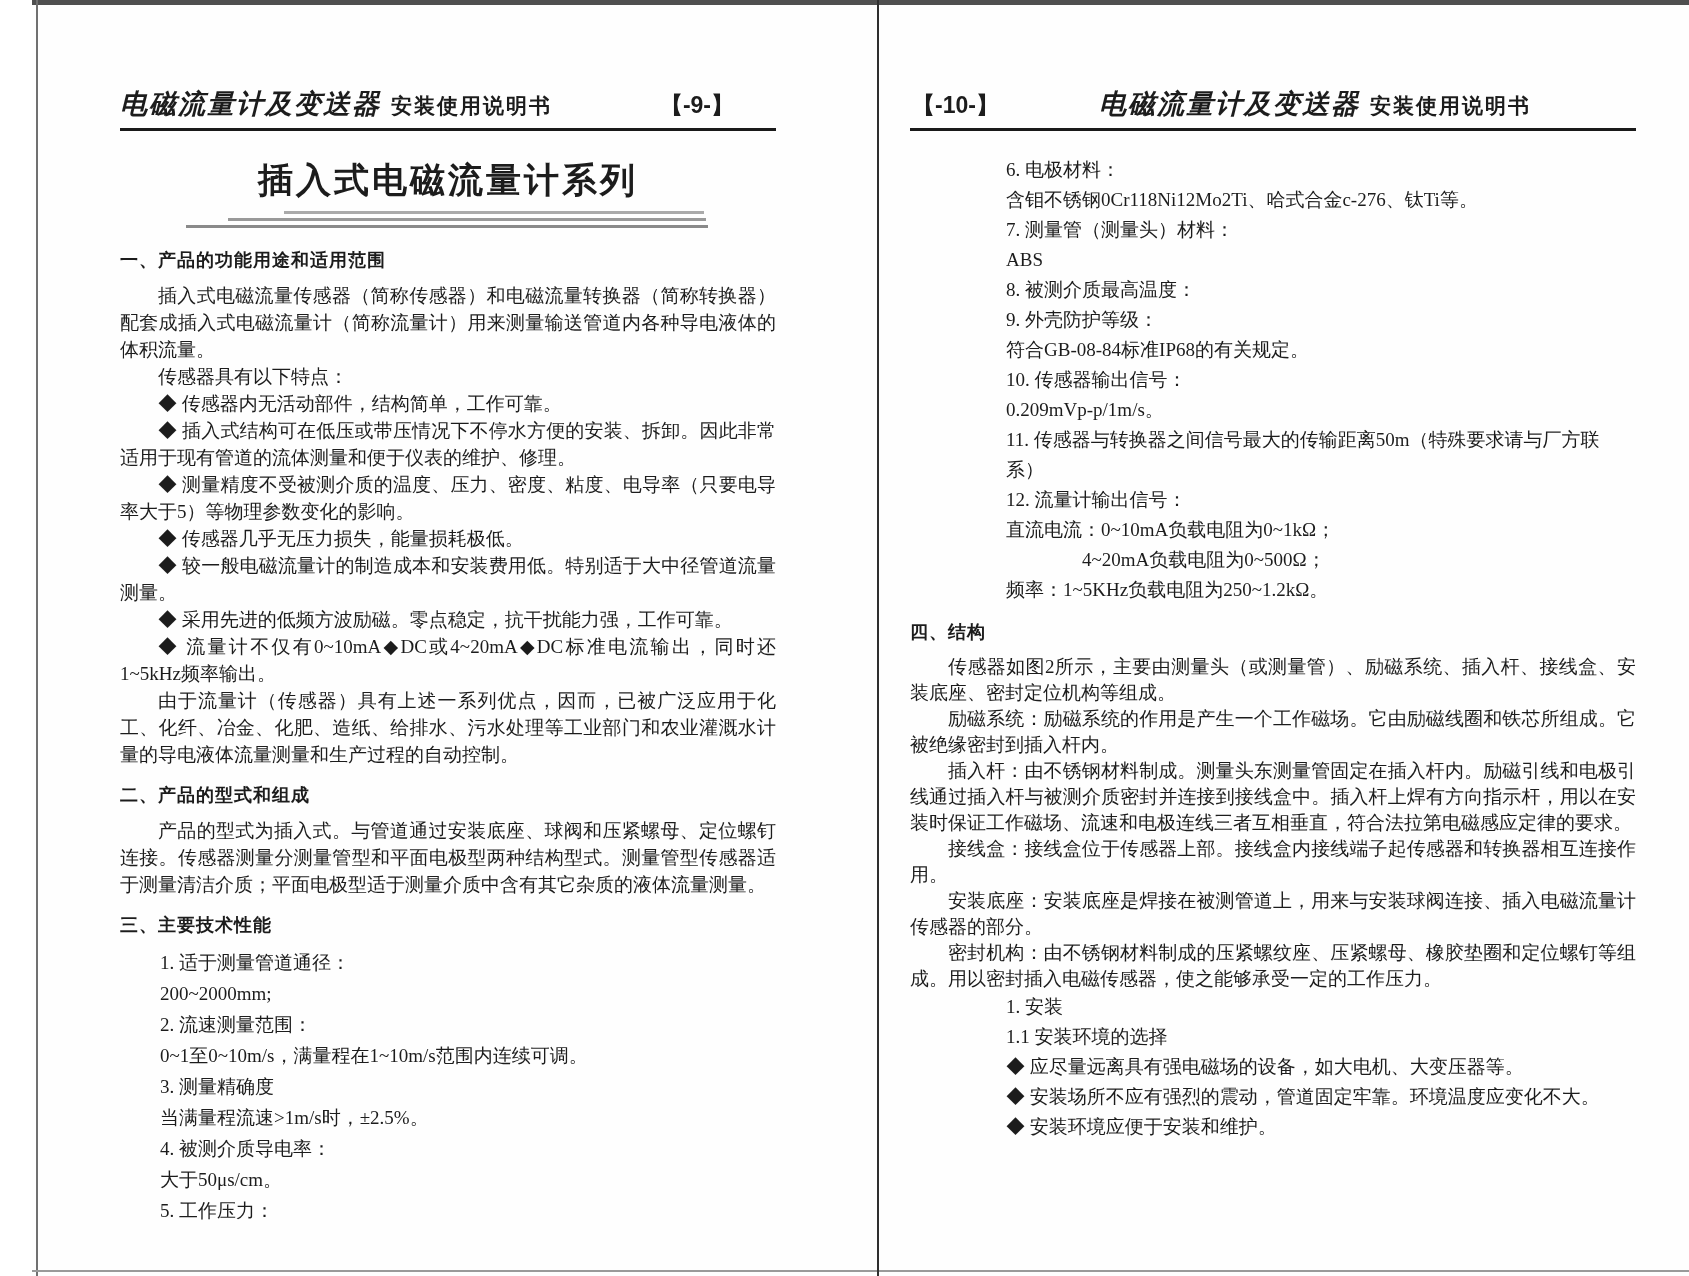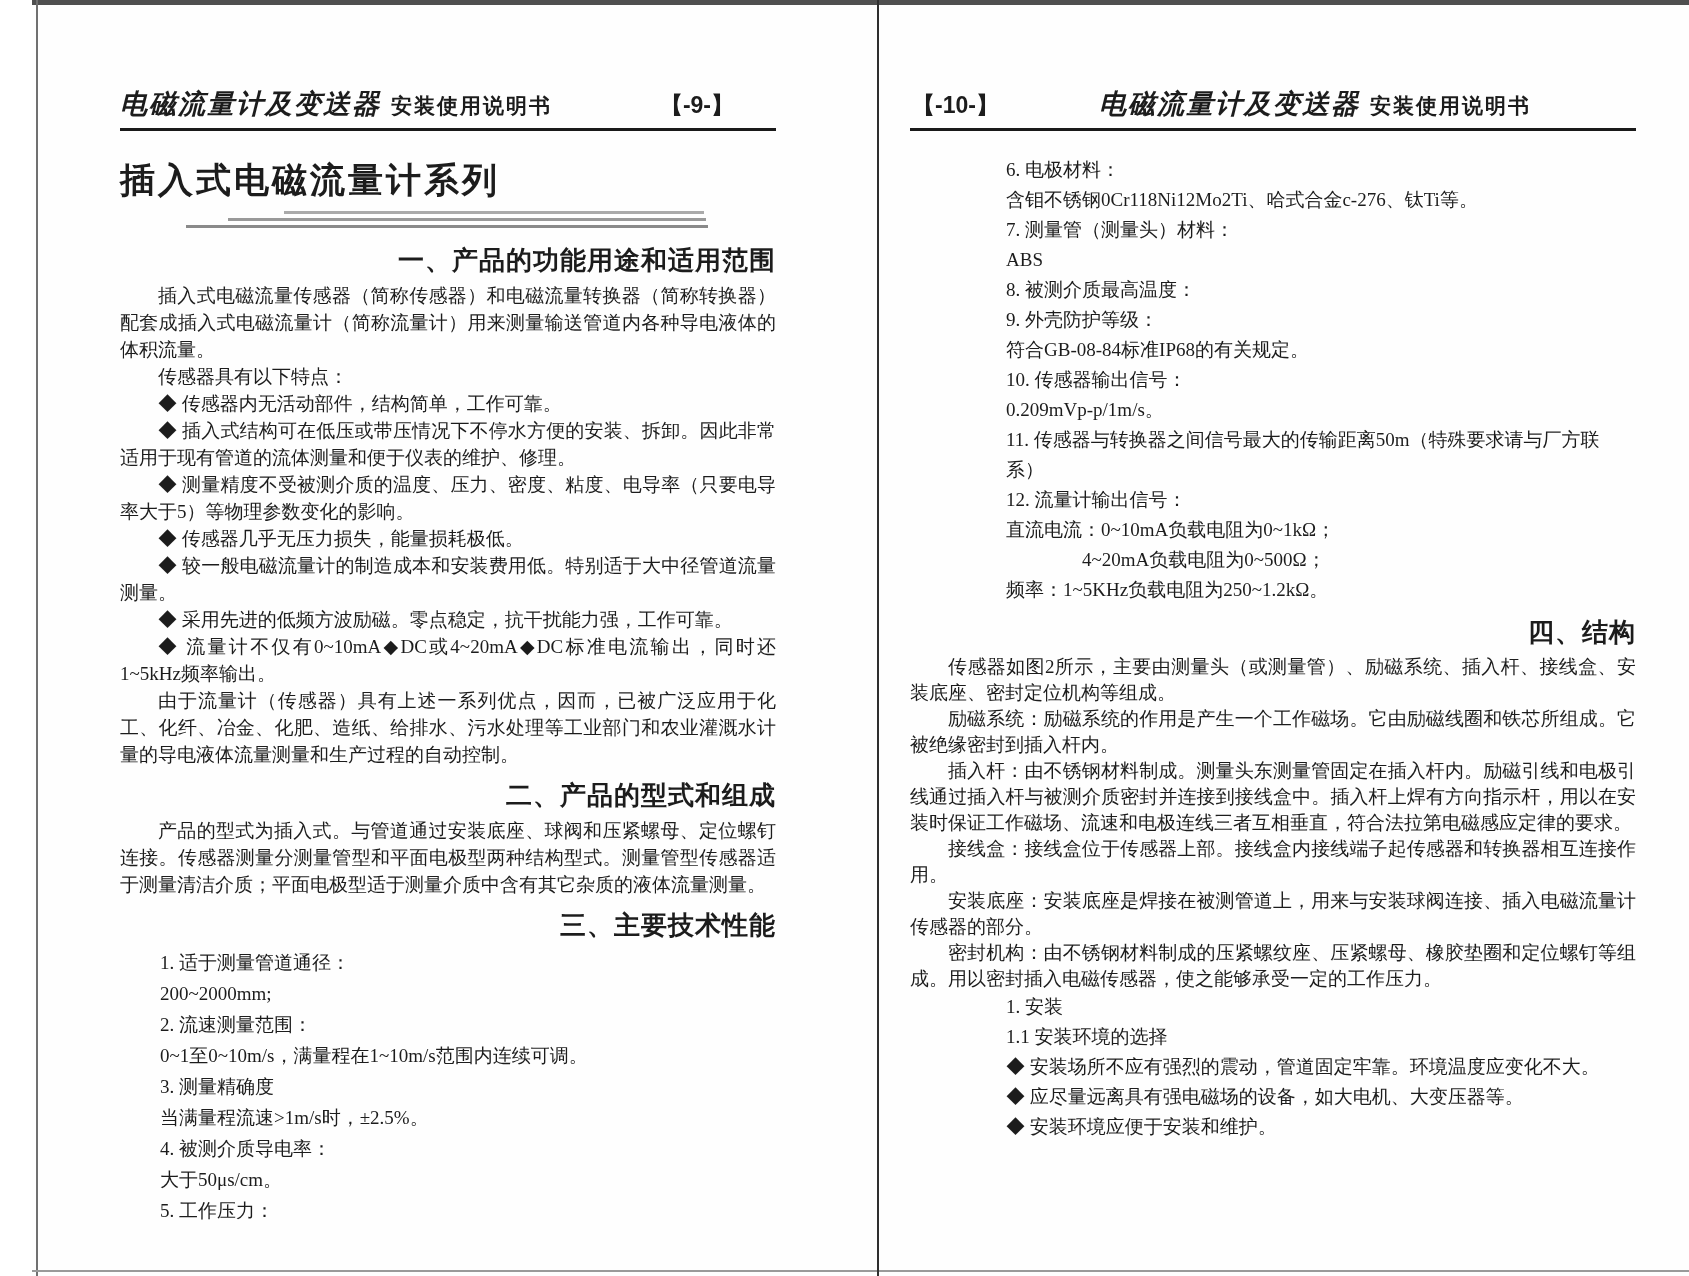--- a/index.html
+++ b/index.html
@@ -23,32 +23,32 @@
   .hdr{display:flex;align-items:baseline;border-bottom:3px solid #1a1a1a;padding-bottom:6px;}
   .page-right .hdr{padding-right:105px;}
   .brand{font-size:27px;font-weight:bold;font-style:italic;letter-spacing:2px;white-space:nowrap;}
   .sub{font-size:21px;font-weight:bold;font-family:"Liberation Sans",sans-serif;margin-left:10px;letter-spacing:2px;white-space:nowrap;}
   .pageno{font-size:23px;font-weight:bold;font-family:"Liberation Sans",sans-serif;white-space:nowrap;}
   .page-left .pageno{margin-right:42px;}
   .page-right .pageno{margin-left:2px;}
   .spacer{flex:1;}
 
   .doc-title{
-    margin:28px 0 0;font-weight:bold;
+    margin:28px 0 0;text-align:center;font-weight:bold;
     font-size:35px;letter-spacing:3px;line-height:44px;
   }
   .title-rules{position:relative;height:24px;margin-top:6px;}
   .title-rules i{display:block;position:absolute;height:3px;}
   .title-rules .r1{top:2px;right:72px;width:420px;background:#aaaaaa;}
   .title-rules .r2{top:9px;right:70px;width:478px;background:#999999;}
   .title-rules .r3{top:16px;right:68px;width:522px;background:#8a8a8a;}
 
   .section-heading{
     font-family:"Liberation Sans",sans-serif;font-weight:bold;
-    font-size:26px;line-height:30px;margin:12px 0 7px;letter-spacing:1px;text-align:right;
+    font-size:18px;line-height:30px;margin:12px 0 7px;letter-spacing:1px;
   }
   .body{margin-top:2px;}
   .page-right .body{margin-top:24px;}
 
   .blk{font-size:19px;text-align:justify;}
   .page-left .blk{line-height:27px;}
   .page-right .blk{line-height:26px;}
   .p{text-indent:2em;}
   .blk.spec{text-align:left;}
   .page-left .spec{margin-left:40px;line-height:31px;}
@@ -129,18 +129,18 @@
         <div class="blk spec">频率：1~5KHz负载电阻为250~1.2kΩ。</div>
         <div class="section-heading">四、结构</div>
         <div class="blk p">传感器如图2所示，主要由测量头（或测量管）、励磁系统、插入杆、接线盒、安装底座、密封定位机构等组成。</div>
         <div class="blk p">励磁系统：励磁系统的作用是产生一个工作磁场。它由励磁线圈和铁芯所组成。它被绝缘密封到插入杆内。</div>
         <div class="blk p">插入杆：由不锈钢材料制成。测量头东测量管固定在插入杆内。励磁引线和电极引线通过插入杆与被测介质密封并连接到接线盒中。插入杆上焊有方向指示杆，用以在安装时保证工作磁场、流速和电极连线三者互相垂直，符合法拉第电磁感应定律的要求。</div>
         <div class="blk p">接线盒：接线盒位于传感器上部。接线盒内接线端子起传感器和转换器相互连接作用。</div>
         <div class="blk p">安装底座：安装底座是焊接在被测管道上，用来与安装球阀连接、插入电磁流量计传感器的部分。</div>
         <div class="blk p">密封机构：由不锈钢材料制成的压紧螺纹座、压紧螺母、橡胶垫圈和定位螺钉等组成。用以密封插入电磁传感器，使之能够承受一定的工作压力。</div>
         <div class="blk spec">1. 安装</div>
         <div class="blk spec">1.1 安装环境的选择</div>
+        <div class="blk spec">◆ 应尽量远离具有强电磁场的设备，如大电机、大变压器等。</div>
         <div class="blk spec">◆ 安装场所不应有强烈的震动，管道固定牢靠。环境温度应变化不大。</div>
-        <div class="blk spec">◆ 应尽量远离具有强电磁场的设备，如大电机、大变压器等。</div>
         <div class="blk spec">◆ 安装环境应便于安装和维护。</div>
       </div>
   </section>
 </div>
 
 </body></html>

